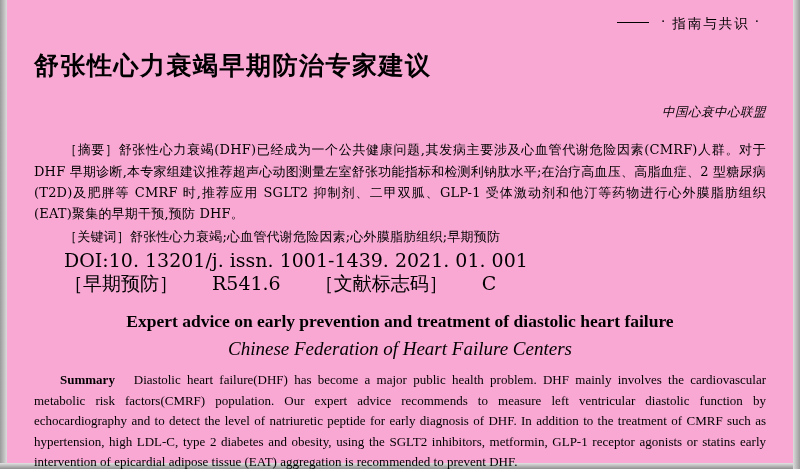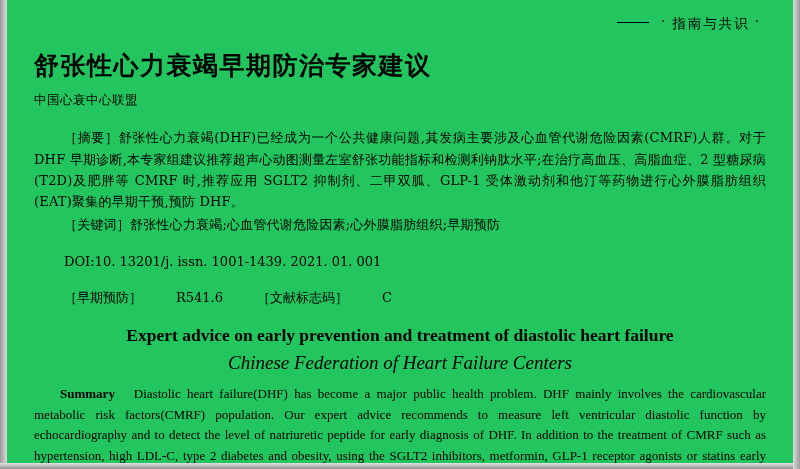--- a/index.html
+++ b/index.html
@@ -12,21 +12,21 @@
     height: 469px;
     overflow: hidden;
     font-family: "Liberation Serif", "DejaVu Serif", serif;
     color: #000000;
   }
   .page {
     position: relative;
     width: 800px;
     height: 469px;
     box-sizing: border-box;
-    background: #22c55e;
+    background: #f9a8d4;
   }
   
   .page::before {
     content: "";
     position: absolute;
     left: 0; top: 0; bottom: 0;
     width: 7px;
     background: linear-gradient(to right, #9a9a9a, #dcdcdc);
   }
   .page::after {
@@ -78,46 +78,47 @@
   .title-cn {
     text-align: left;
     font-size: 25px;
     font-weight: bold;
     letter-spacing: 1.5px;
     margin-top: 14px;
     font-family: "DejaVu Sans", "Liberation Sans", sans-serif;
   }
 
   .authors-cn {
-    text-align: left;
+    text-align: right;
     font-size: 12.5px;
-    margin-top: 10px;
+    margin-top: 22px;
     letter-spacing: 0.5px;
     font-family: "DejaVu Sans", "Liberation Sans", sans-serif;
+    font-style: italic;
   }
 
   .abstract-cn {
     margin-top: 18px;
     font-size: 13px;
     line-height: 21px;
     text-align: justify;
     letter-spacing: 0.2px;
     font-family: "DejaVu Serif", serif;
   }
   .abstract-cn .lead {
     padding-left: 30px;
   }
   .tag {
     font-family: Liberation Mono, monospace;
   }
 
   .meta-line {
-    font-size: 13px;
+    font-size: 19px;
     line-height: 21px;
-    margin-top: 15px;
+    margin-top: 2px;
     font-family: "DejaVu Serif", serif;
   }
   .meta-line .gap-wide {
     display: inline-block;
     width: 34px;
   }
 
   .title-en {
     text-align: center;
     font-size: 17.5px;

